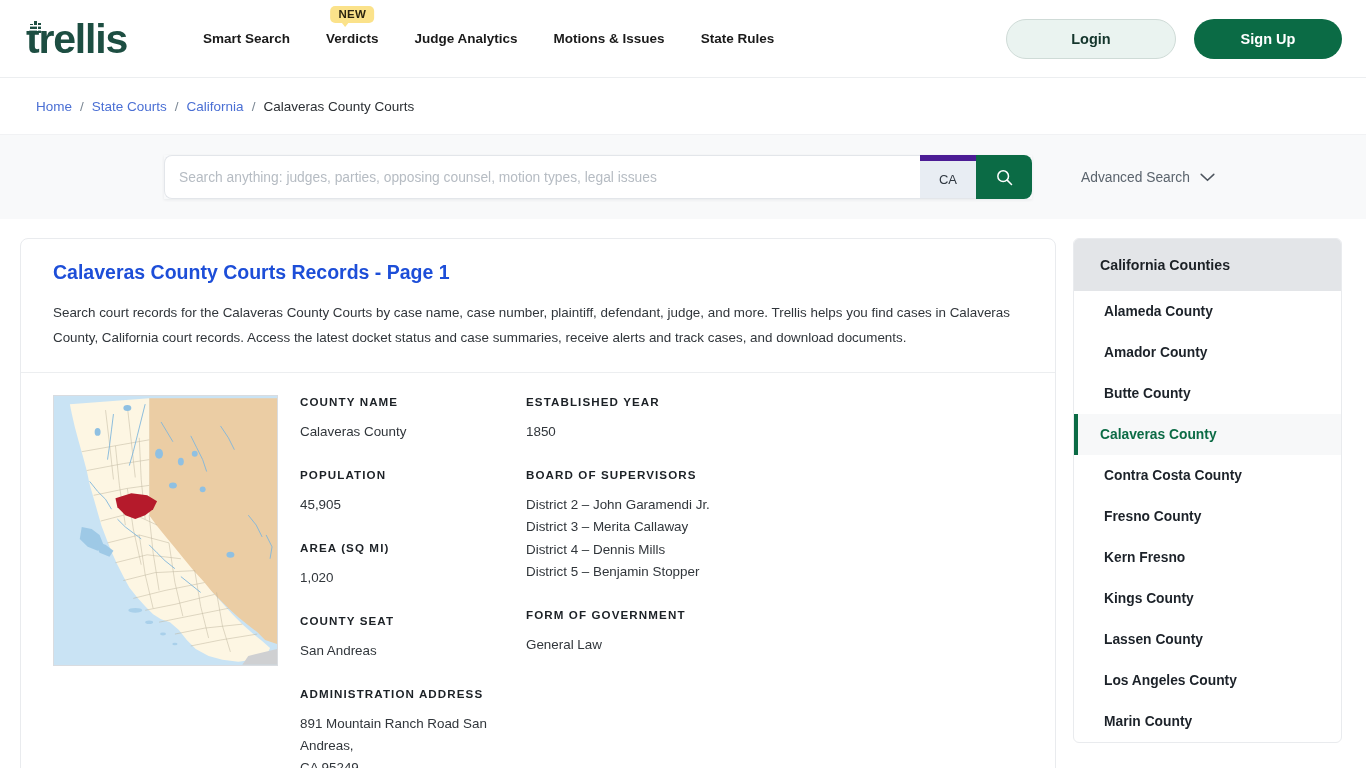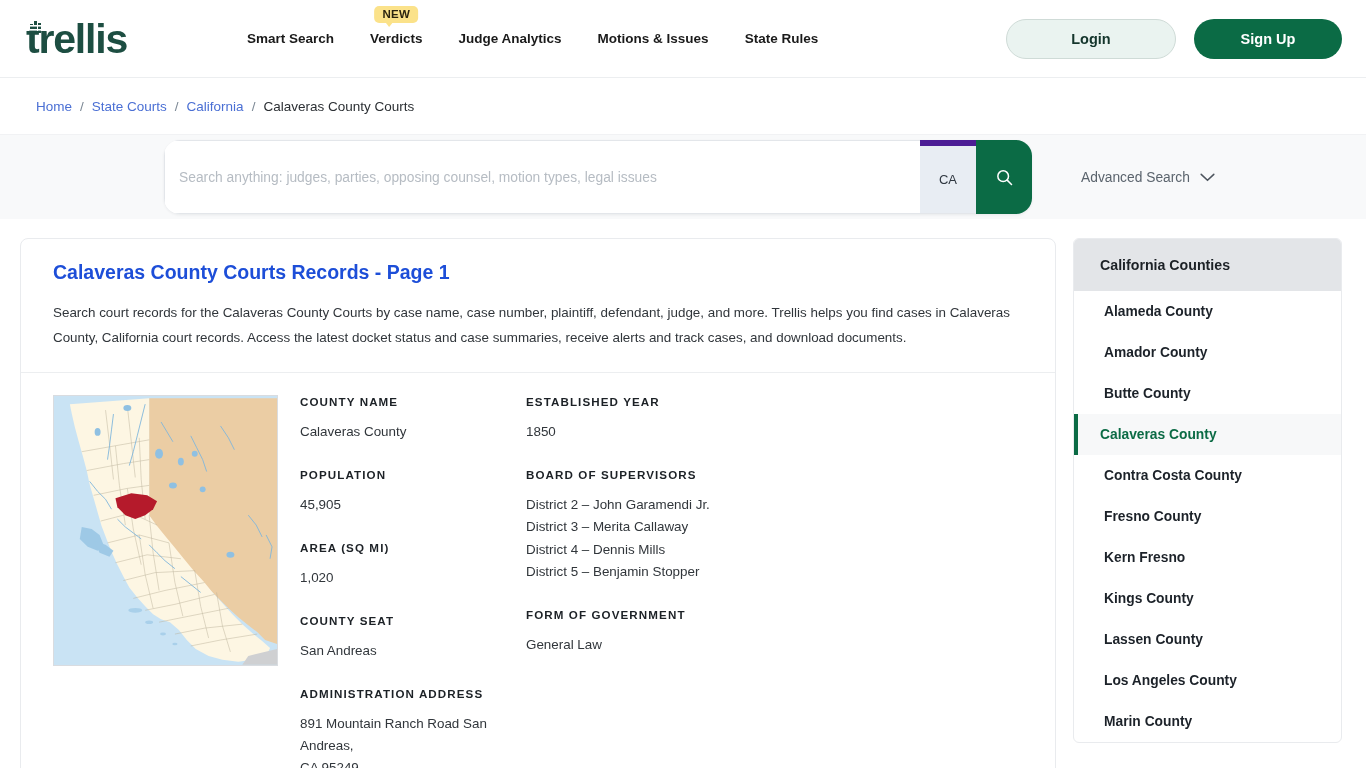--- a/index.html
+++ b/index.html
@@ -17,21 +17,20 @@
 
   
   .header {
     height: 78px;
     background: #ffffff;
     border-bottom: 1px solid #eceef0;
     display: flex;
     align-items: center;
     padding: 0 24px 0 26px;
     position: relative;
-    gap: 44px;
   }
   .logo {
     display: flex;
     align-items: flex-end;
     position: relative;
     margin-right: 58px;
   }
   .logo-text {
     font-size: 41px;
     font-weight: bold;
@@ -139,22 +138,22 @@
     background: #f8f9fa;
     height: 85px;
     display: flex;
     align-items: center;
     padding-left: 164px;
     border-top: 1px solid #f1f2f4;
   }
   .search-wrap {
     display: flex;
     align-items: stretch;
-    height: 74px;
-    border-radius: 16px;
+    height: 44px;
+    border-radius: 0;
     overflow: hidden;
     box-shadow: 0 1px 3px rgba(16,24,40,0.07);
   }
   .search-input {
     width: 756px;
     border: 1px solid #e3e6ea;
     border-right: none;
     border-radius: 8px 0 0 8px;
     background: #ffffff;
     font-size: 13.8px;

